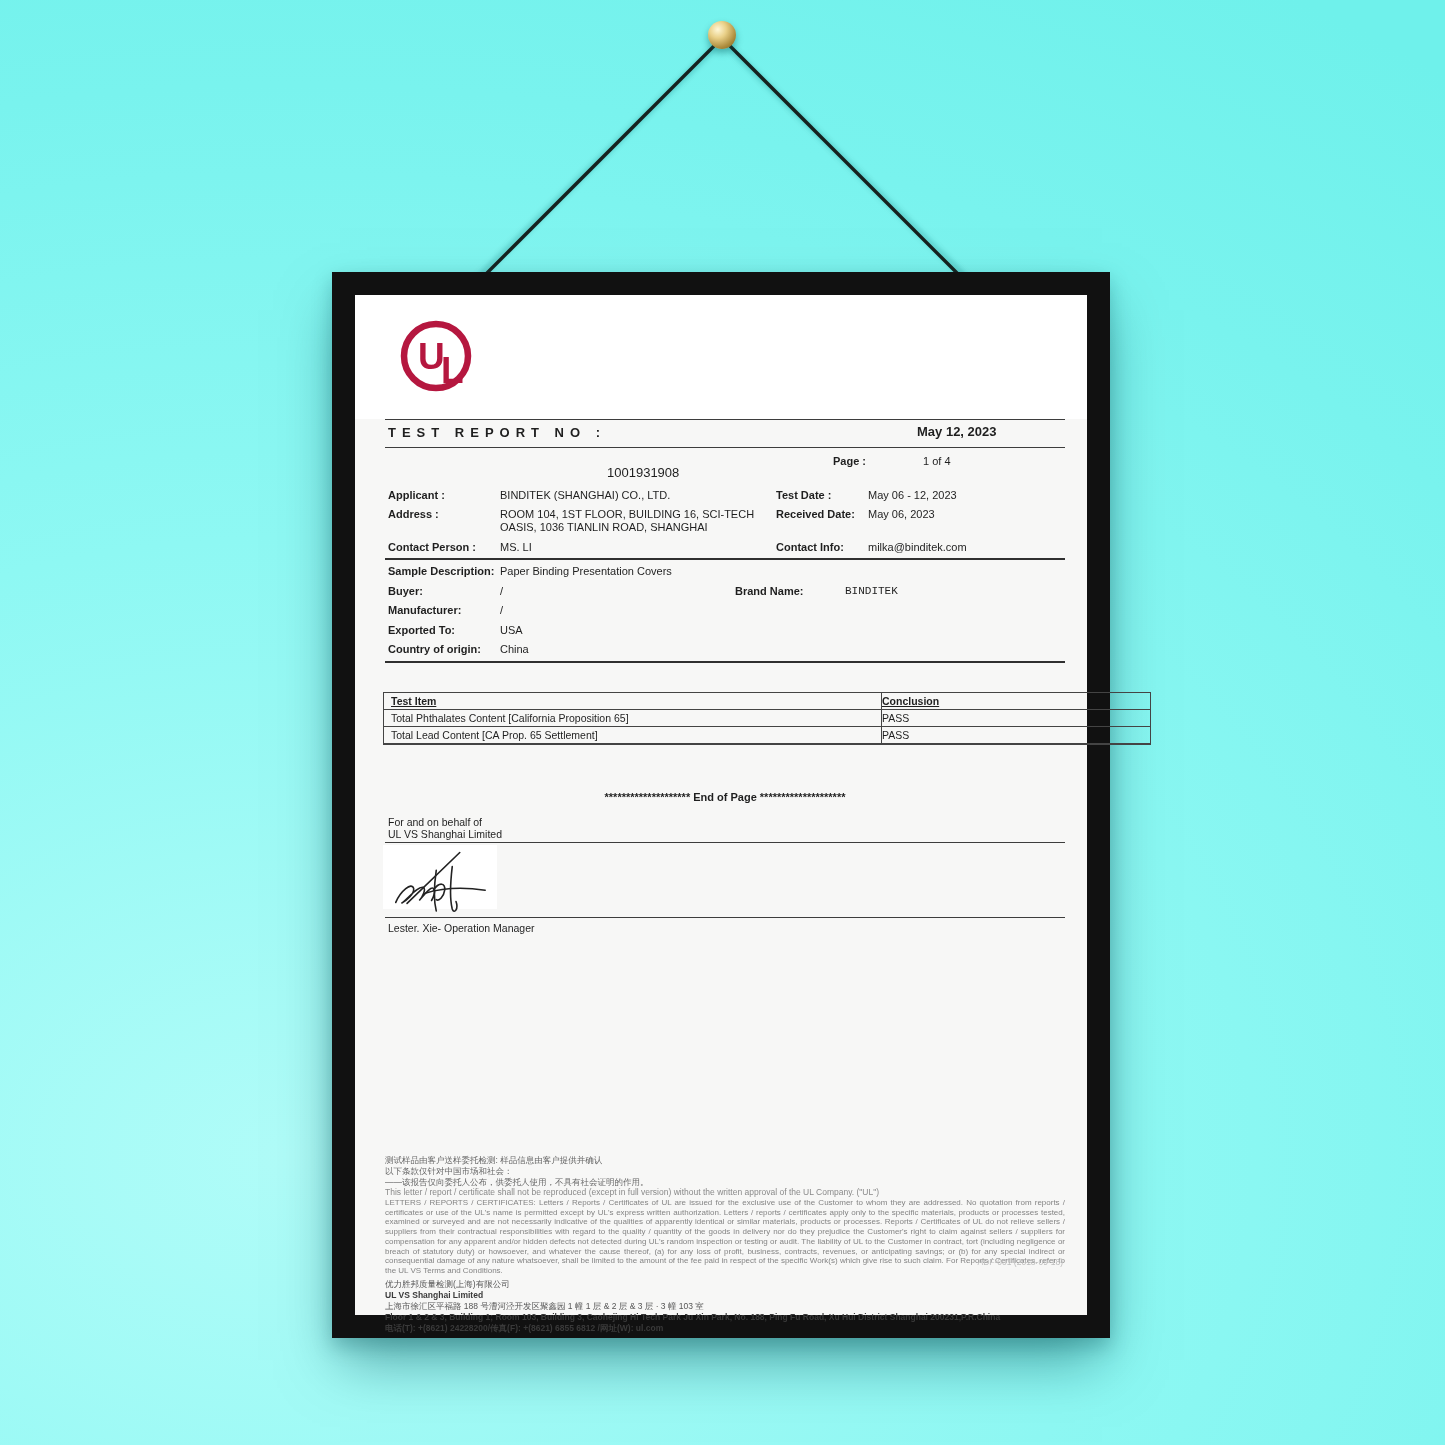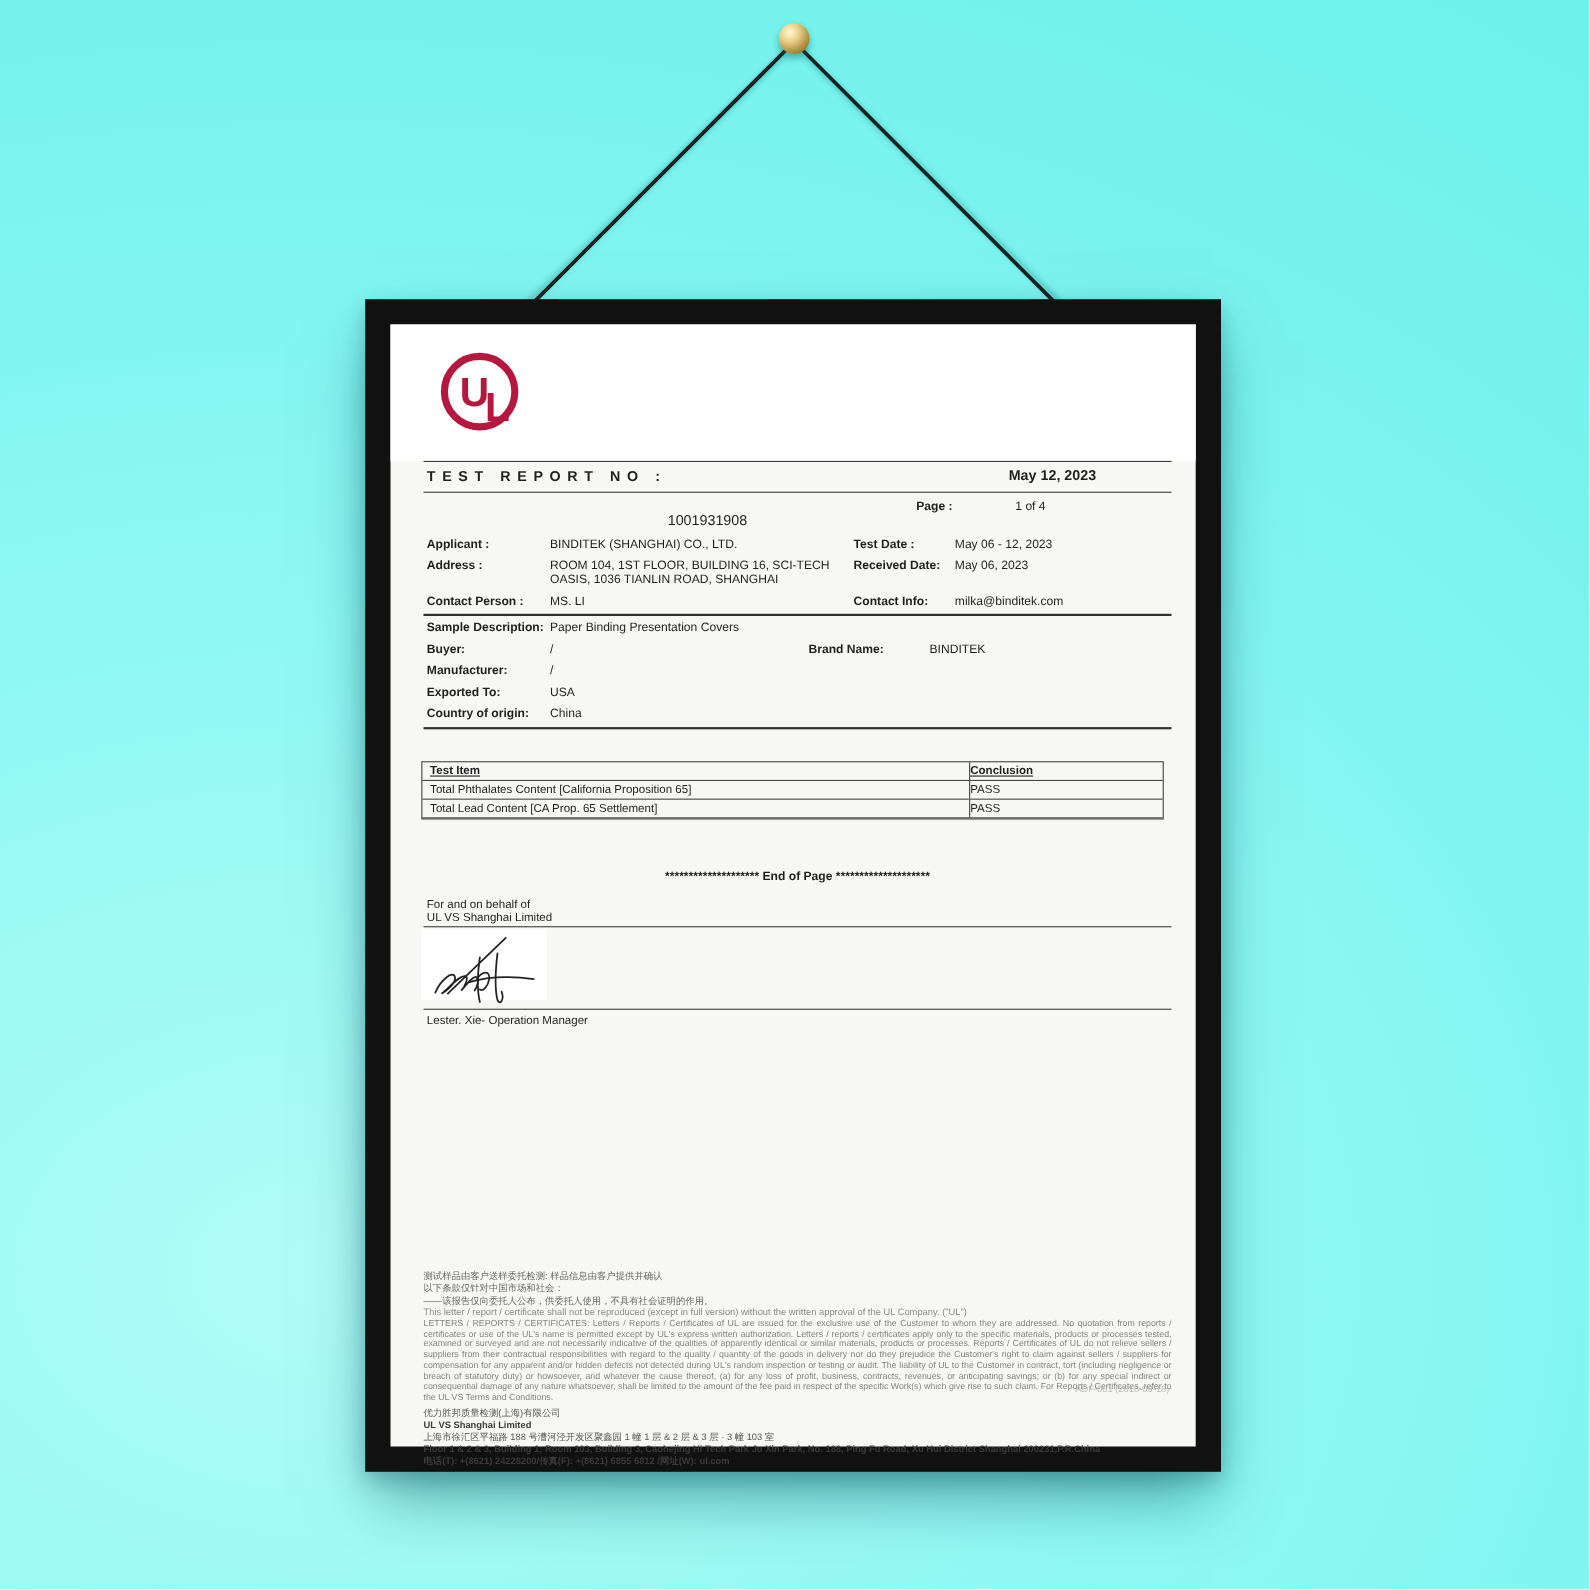--- a/index.html
+++ b/index.html
@@ -22,22 +22,22 @@
   .hr.th{height:2px;background:#303030;}
   .abs{position:absolute;}
   .lbl{font-weight:bold;font-size:11px;}
   .val{font-size:11px;}
   .rptno{left:33px;top:130px;font-size:13px;font-weight:bold;letter-spacing:6px;}
   .rptnum{left:252px;top:130px;font-size:13px;font-weight:normal;margin-top:40px;}
   .rptdate{left:562px;top:129px;font-size:13px;font-weight:bold;}
   .pg-l{left:478px;top:160px;}
   .pg-v{left:568px;top:160px;}
   .l1{left:33px;} .v1{left:145px;} .l2{left:421px;} .v2{left:513px;}
-  .lb{left:380px;} .vb{left:490px;}
-  .tbl{position:absolute;left:28px;top:397px;width:675px;border:1px solid #444;
+  .lb{left:380px;} .vb{left:490px;font-family:Liberation Mono, monospace;}
+  .tbl{position:absolute;left:28px;top:397px;width:768px;border:1px solid #444;
        font-size:10.5px;box-sizing:border-box;background:transparent;}
   .t-row{display:flex;border-bottom:1px solid #444;}
   .t-c1{width:498px;border-right:1px solid #444;padding:2px 0 2px 7px;box-sizing:border-box;}
   .t-c2{flex:1;text-align:left;padding:2px 0;}
   .t-h{font-weight:bold;text-decoration:underline;}
   .remark{padding:3px 0 5px 7px;}
   .remark-item{display:flex;padding-left:40px;gap:16px;margin-top:4px;}
   .eop{position:absolute;left:30px;right:22px;top:496px;text-align:center;
        font-size:11px;font-weight:bold;}
   .behalf{font-size:10.5px;line-height:11.5px;}

